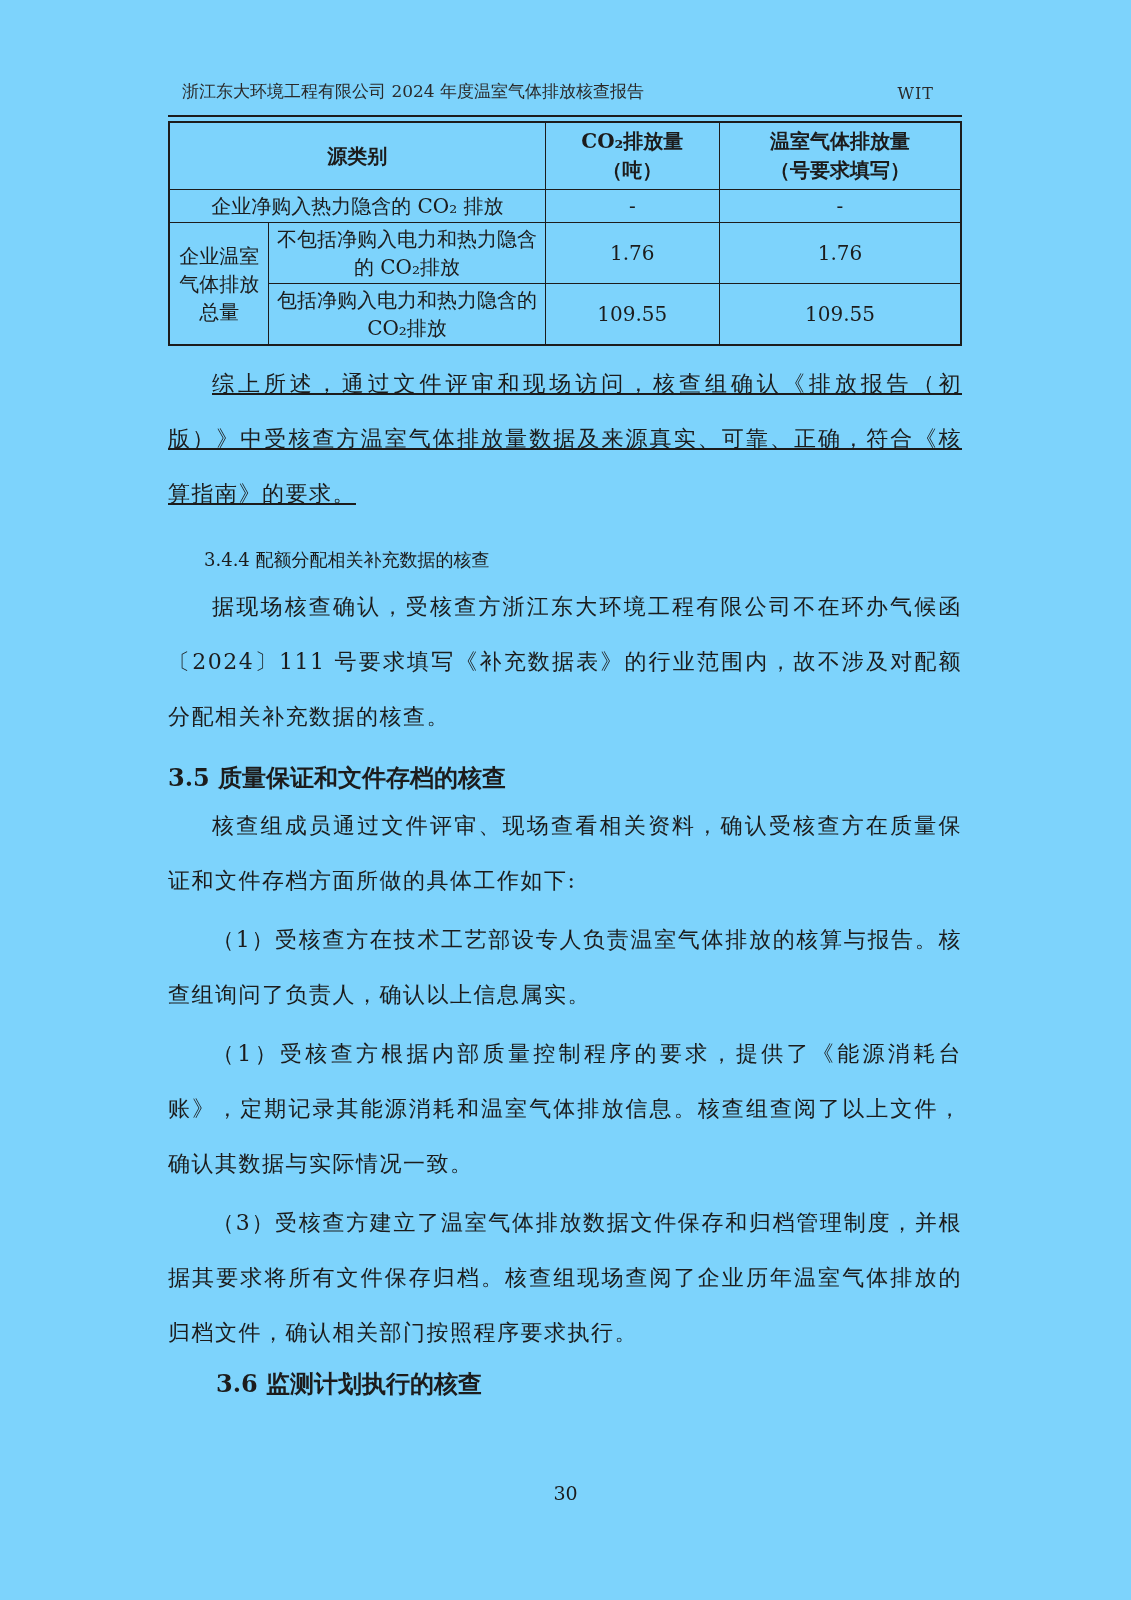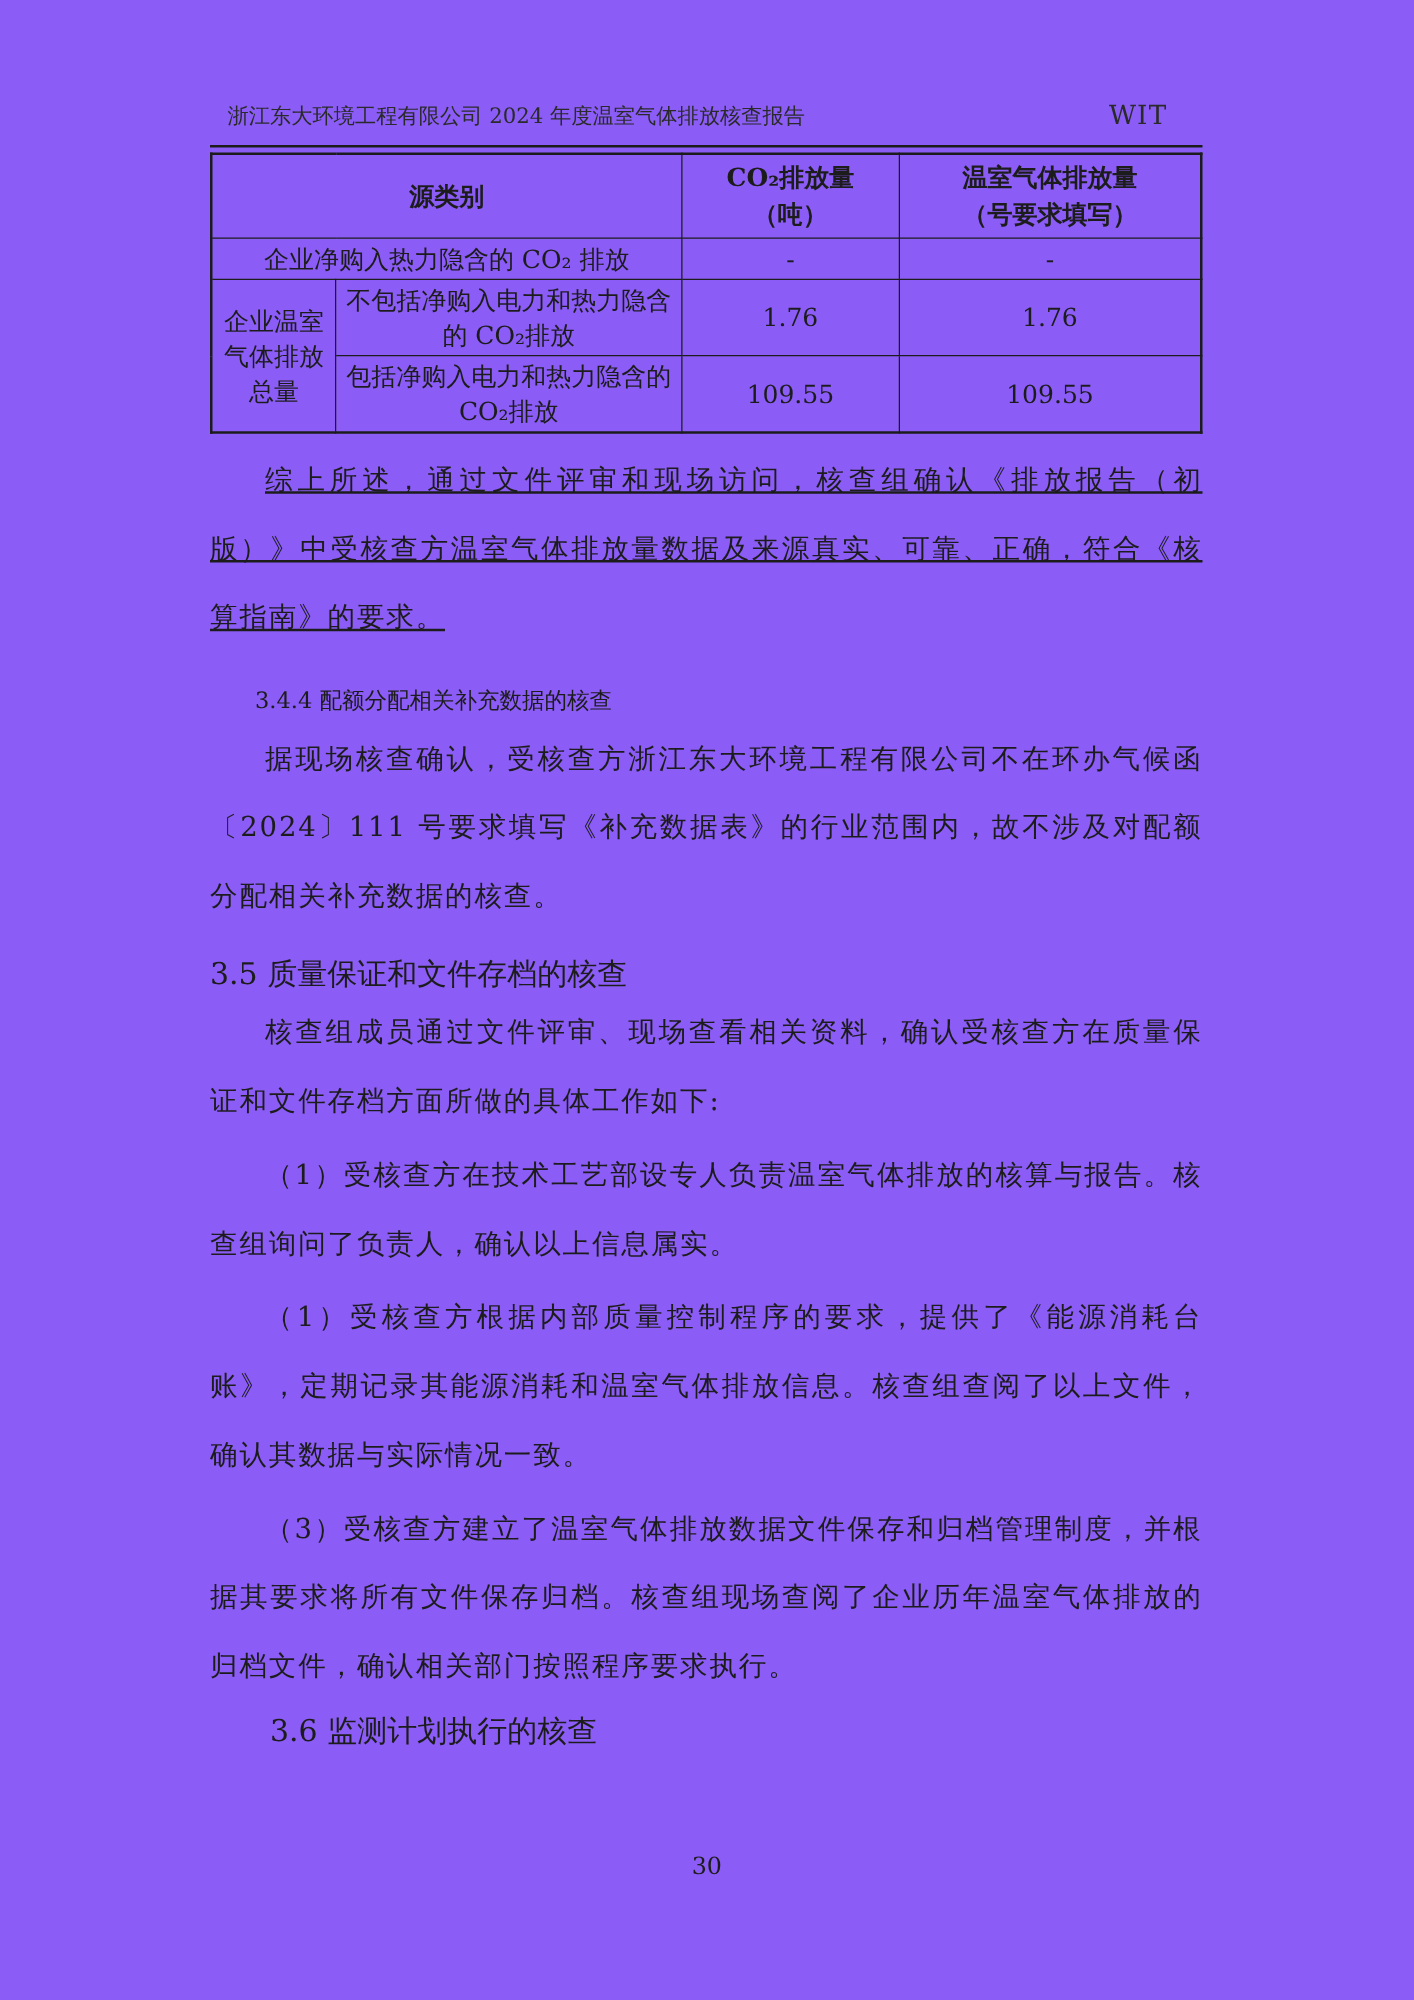--- a/index.html
+++ b/index.html
@@ -2,40 +2,40 @@
 <html><head>
 <meta charset="utf-8">
 <style>
   * { margin: 0; padding: 0; box-sizing: border-box; }
   html, body { background: #9a9a9a; }
   .page {
     position: relative;
     width: 1131px;
     height: 1600px;
     margin: 0 auto;
-    background: #8b5cf6;
+    background: #7dd3fc;
     font-family: "DejaVu Serif", "Liberation Serif", serif;
     color: #1c1c1c;
     overflow: hidden;
   }
   .content {
     width: 794px;
     margin-left: 168px;
     padding-top: 80px;
   }
   .header {
     display: flex;
     justify-content: space-between;
     align-items: flex-end;
     border-bottom: 2px solid #1c1c1c;
     padding: 0 28px 12px 14px;
     font-size: 17px;
     color: #2a2a2a;
   }
-  .header .right { font-size: 21px; letter-spacing: 1px; }
+  .header .right { font-size: 16px; letter-spacing: 1px; }
 
   table.emis {
     margin-top: 4px;
     width: 100%;
     border-collapse: collapse;
     border: 2.5px solid #1c1c1c;
     font-size: 20px;
     color: #1c1c1c;
   }
   table.emis th, table.emis td {
@@ -64,21 +64,21 @@
   .p.first { margin-top: 10px; text-decoration: underline; }
   .h-sub {
     font-size: 18px;
     font-weight: normal;
     text-indent: 2em;
     margin-top: 24px;
     line-height: 30px;
   }
   .h-main {
     font-size: 24px;
-    font-weight: normal;
+    font-weight: bold;
     margin-top: 18px;
     line-height: 32px;
   }
   .h-main.indent { text-indent: 2em; margin-top: 8px; }
 
   .footer {
     position: absolute;
     bottom: 96px;
     left: 0;
     right: 0;

